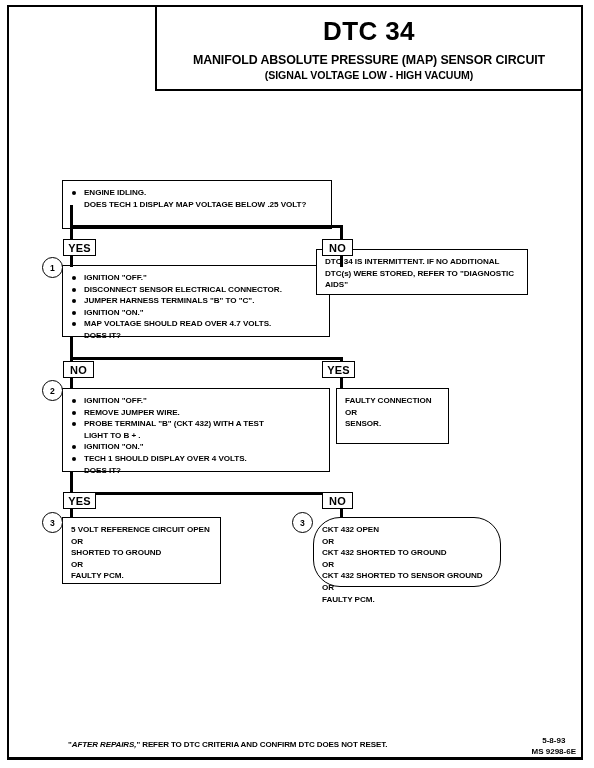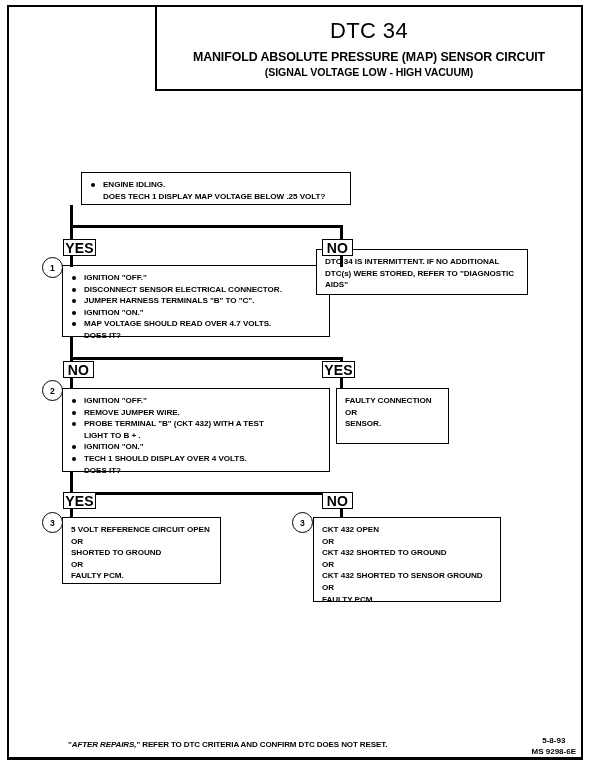--- a/index.html
+++ b/index.html
@@ -37,22 +37,22 @@
     height: 86px;
     border: 2px solid #000;
     box-sizing: border-box;
     display: flex;
     flex-direction: column;
     align-items: center;
     justify-content: center;
     background: #fff;
   }
   .dtc-code {
-    font-size: 22px;
-    font-weight: normal;
+    font-size: 26px;
+    font-weight: bold;
     letter-spacing: 0.4px;
     margin-bottom: 6px;
   }
   .title-main {
     font-size: 12.4px;
     font-weight: bold;
     letter-spacing: -0.1px;
     white-space: nowrap;
   }
   .title-sub {
@@ -99,21 +99,21 @@
     padding-left: 13px;
   }
   .fbox.plain li { padding-left: 0; }
 
   
   .tag {
     position: absolute;
     border: 1.6px solid #000;
     box-sizing: border-box;
     background: #fff;
-    font-size: 14px;
+    font-size: 11px;
     font-weight: bold;
     letter-spacing: 0.2px;
     display: flex;
     align-items: center;
     justify-content: center;
     z-index: 3;
   }
 
   
   .step-circle {
@@ -182,21 +182,21 @@
 <div id="page">
 
   <div class="page-border"></div>
 
   <div class="title-box">
     <div class="dtc-code">DTC 34</div>
     <div class="title-main">MANIFOLD ABSOLUTE PRESSURE (MAP) SENSOR CIRCUIT</div>
     <div class="title-sub">(SIGNAL VOLTAGE LOW - HIGH VACUUM)</div>
   </div>
 
-  <div class="fbox" style="left:62px; top:172px; width:270px; height:33px;margin-left:19px;">
+  <div class="fbox" style="left:62px; top:180px; width:270px; height:49px;">
     <ul>
         <li class="bullet">ENGINE IDLING.</li>
         <li class="cont">DOES TECH 1 DISPLAY MAP VOLTAGE BELOW .25 VOLT?</li>
       </ul>
   </div>
 
   <div class="vline" style="left:70px; top:205px; height:23px;"></div>
   <div class="hline" style="left:70px; top:225px; width:273px;"></div>
   <div class="vline" style="left:340px; top:225px; height:14px;"></div>
   <div class="vline" style="left:70px; top:225px; height:14px;"></div>
@@ -275,21 +275,21 @@
     <ul>
         <li class="cont">5 VOLT REFERENCE CIRCUIT OPEN</li>
         <li class="cont">OR</li>
         <li class="cont">SHORTED TO GROUND</li>
         <li class="cont">OR</li>
         <li class="cont">FAULTY PCM.</li>
       </ul>
   </div>
 
   <div class="step-circle" style="left:292px; top:512px;">3</div>
-  <div class="fbox plain" style="left:313px; top:517px; width:188px; height:85px;">
+  <div class="fbox plain" style="left:313px; top:517px; width:188px; height:70px;border-radius:27px;">
     <ul>
         <li class="cont">CKT 432 OPEN</li>
         <li class="cont">OR</li>
         <li class="cont">CKT 432 SHORTED TO GROUND</li>
         <li class="cont">OR</li>
         <li class="cont">CKT 432 SHORTED TO SENSOR GROUND</li>
         <li class="cont">OR</li>
         <li class="cont">FAULTY PCM.</li>
       </ul>
   </div>

